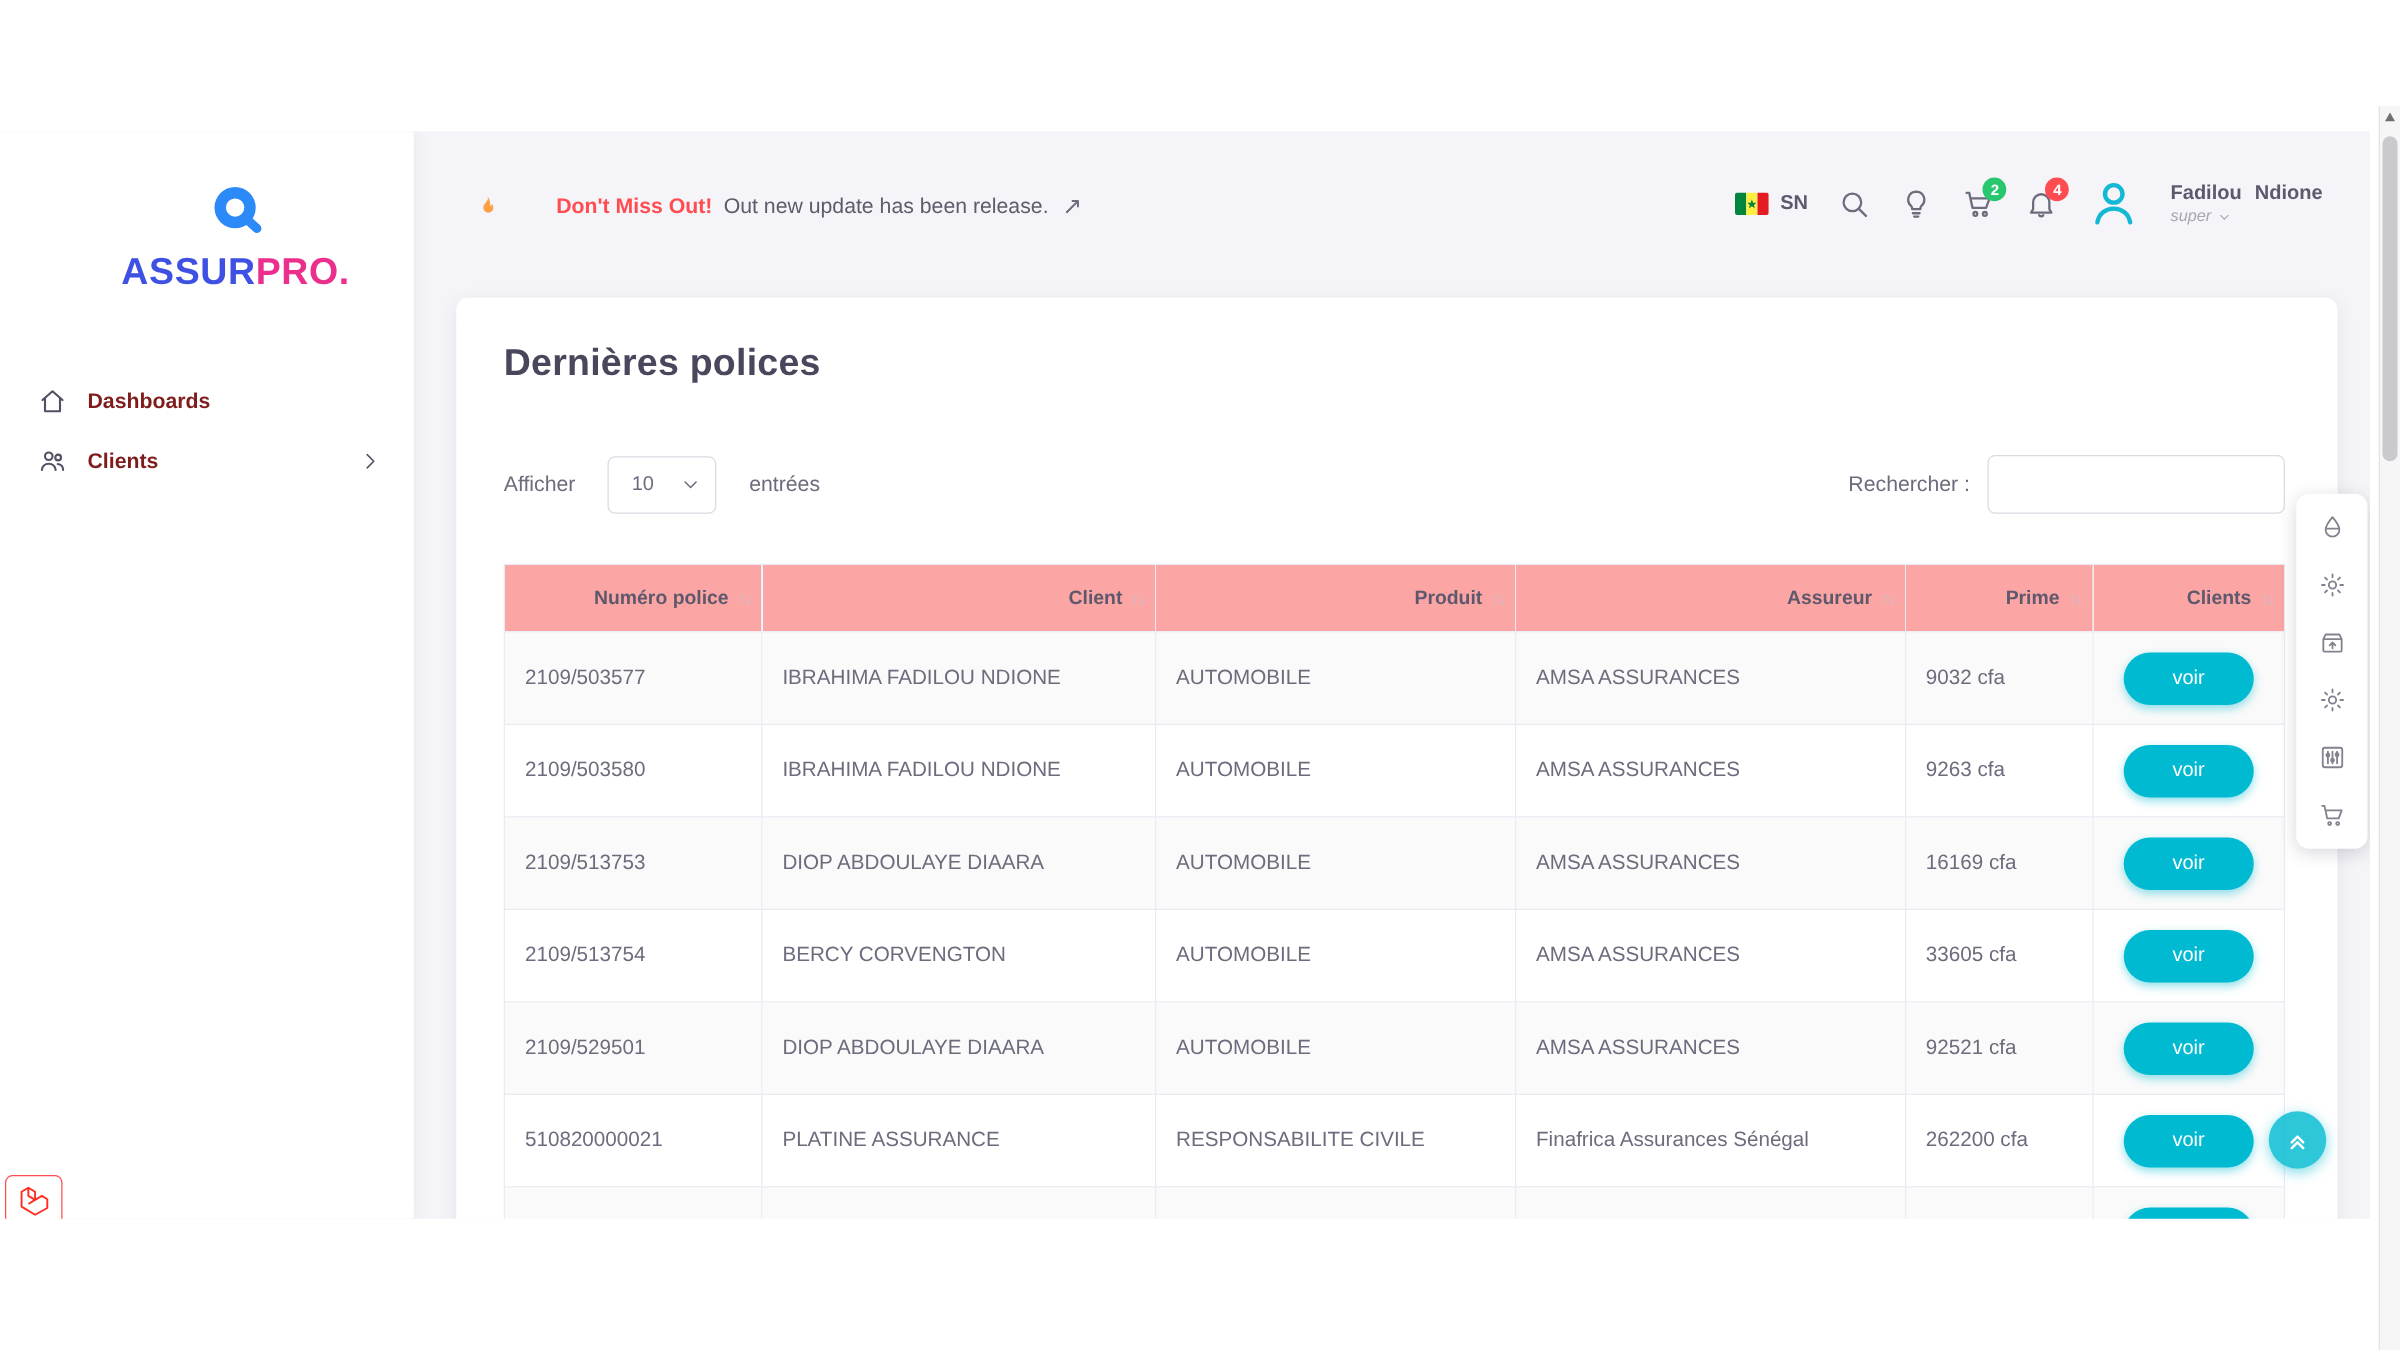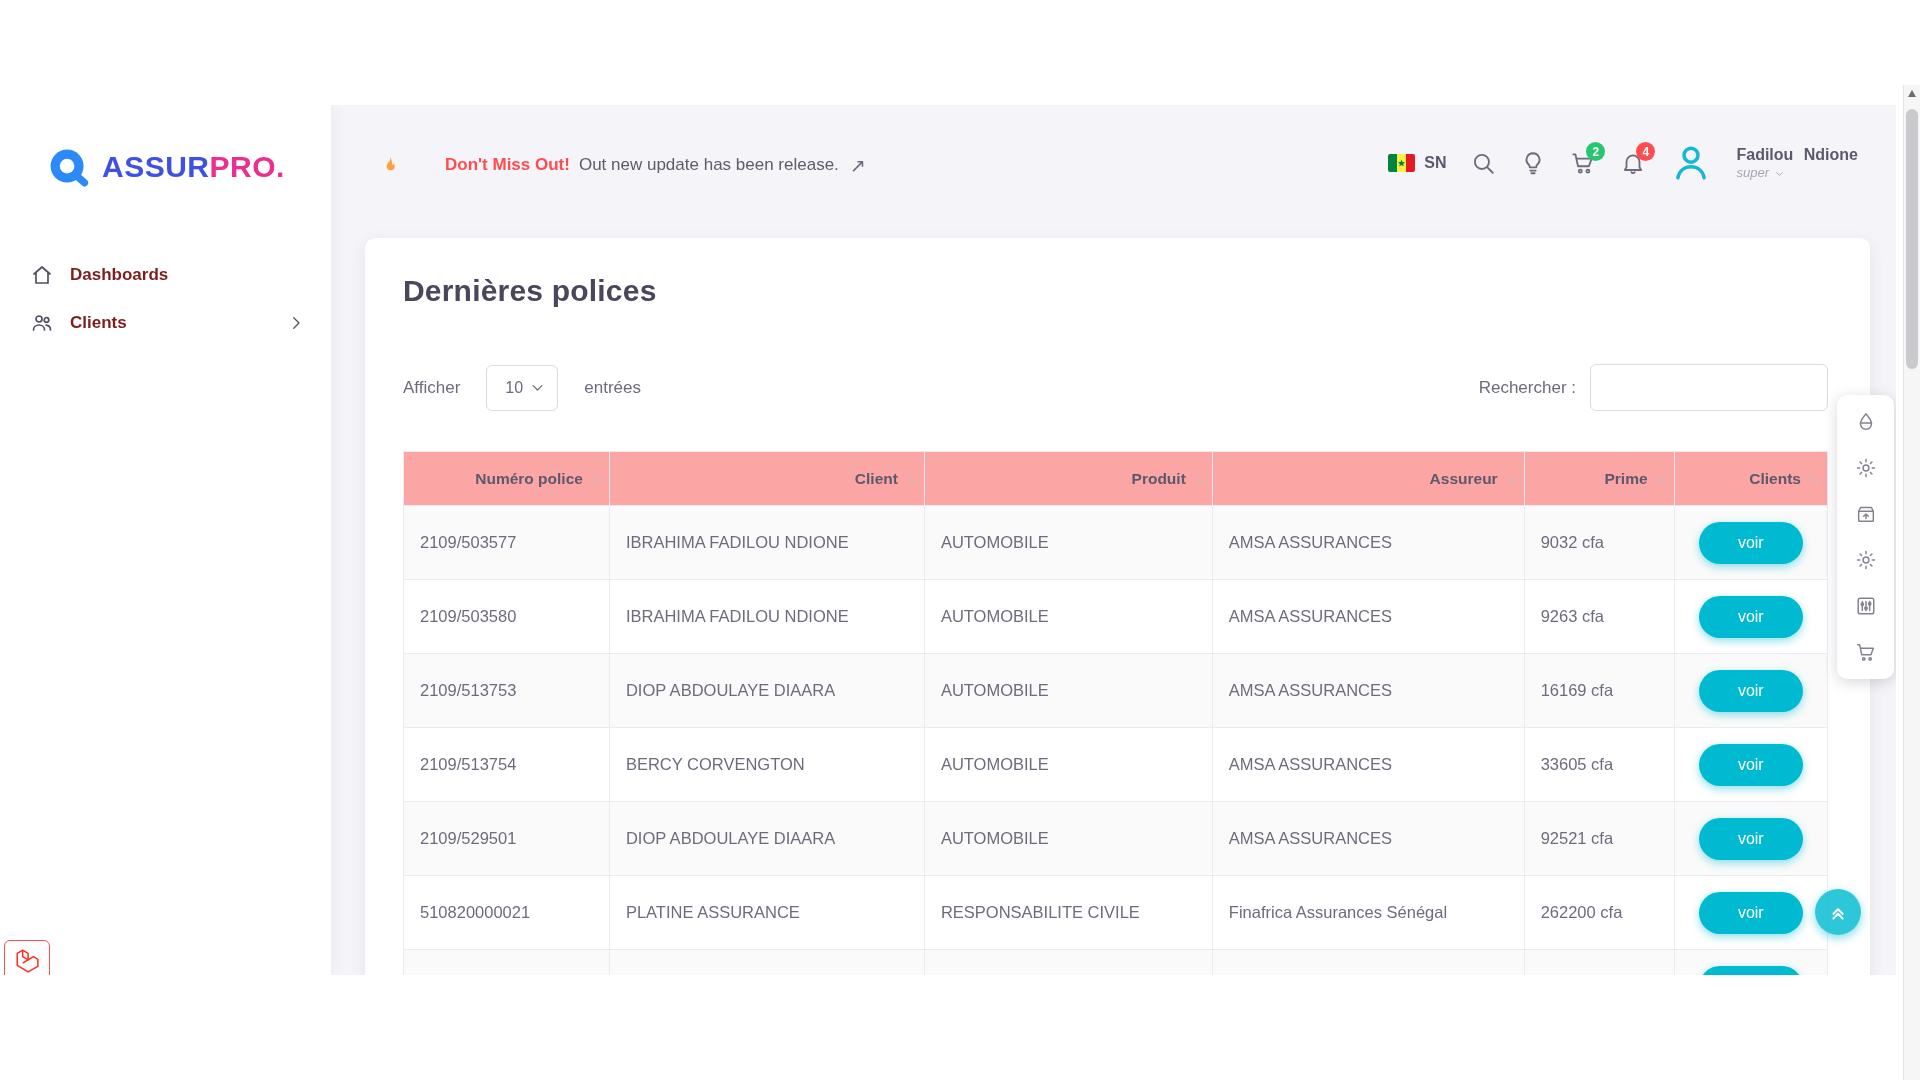--- a/index.html
+++ b/index.html
@@ -21,21 +21,21 @@
   }
 
   
   .sidebar {
     position:absolute; left:0; top:0; width:332px; height:100%;
     background:#fff;
     border-right:1px solid #efeef2;
     box-shadow: 3px 0 10px rgba(75,70,92,.05);
     z-index: 5;
   }
-  .brand { display:flex; align-items:center; gap:12px; padding:40px 0 0 46px; }
+  .brand { display:flex; align-items:center; gap:12px; padding:40px 0 0 46px;flex-direction:column; }
   .brand-icon svg { width:44px; height:44px; display:block; }
   .brand-text { font-size:30px; font-weight:800; letter-spacing:.5px; white-space:nowrap; }
   .brand-primary { color:#3f51e3; }
   .brand-secondary { color:#ec2f8d; }
   .menu { margin-top:62px; padding:0 14px; }
   .menu-item {
     display:flex; align-items:center; gap:16px;
     height:48px; padding:0 16px; border-radius:8px;
     color:#7f1d1d; font-size:17px; font-weight:600; cursor:pointer;
     position:relative;
@@ -80,21 +80,21 @@
     position:absolute; left:365px; top:133px; width:1505px; height:1100px;
     background:#fff; border-radius:10px;
     box-shadow:0 4px 16px rgba(75,70,92,.09);
     padding:36px 42px 0 38px;
     z-index:2;
   }
   .page-title { font-size:30px; line-height:34px; font-weight:700; color:#4b465c; margin-bottom:56px; letter-spacing:.2px; }
   .table-controls { display:flex; justify-content:space-between; align-items:center; margin-bottom:40px; }
   .length-control { display:flex; align-items:center; gap:26px; font-size:17px; color:#6f6b7d; }
   .select-box {
-    width:72px; height:46px; border:1px solid #dcdae3; border-radius:6px;
+    width:87px; height:46px; border:1px solid #dcdae3; border-radius:6px;
     display:flex; align-items:center; justify-content:space-between;
     padding:0 12px 0 18px; font-size:16px; color:#6f6b7d; background:#fff; cursor:pointer;text-align:center;
   }
   .select-box svg { width:15px; height:15px; stroke:#6f6b7d; fill:none; stroke-width:2; stroke-linecap:round; stroke-linejoin:round; }
   .search-control { display:flex; align-items:center; gap:14px; font-size:17px; color:#6f6b7d; }
   .search-input {
     width:238px; height:47px; border:1px solid #dcdae3; border-radius:6px;
     padding:0 14px; font-size:16px; color:#6f6b7d; outline:none; background:#fff;
     font-family:inherit;
   }

